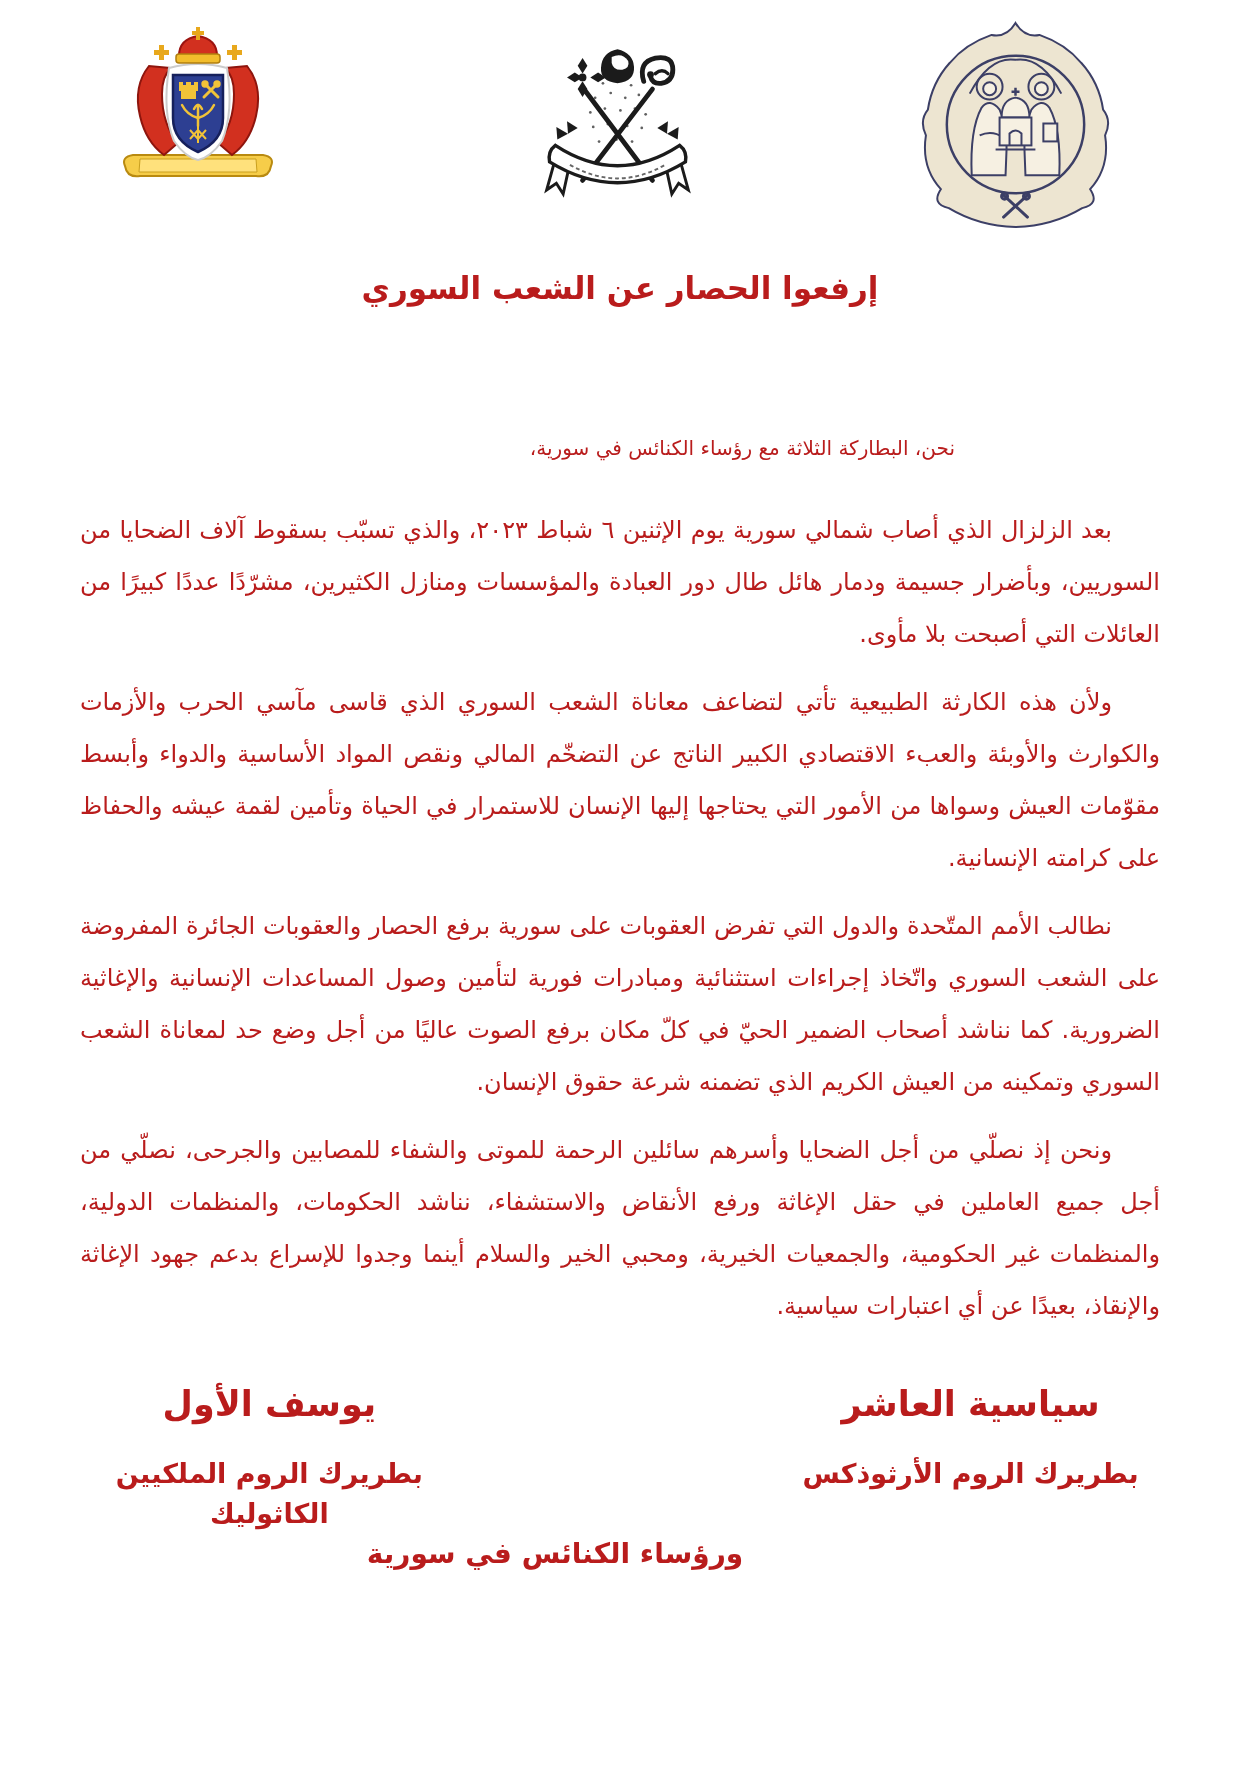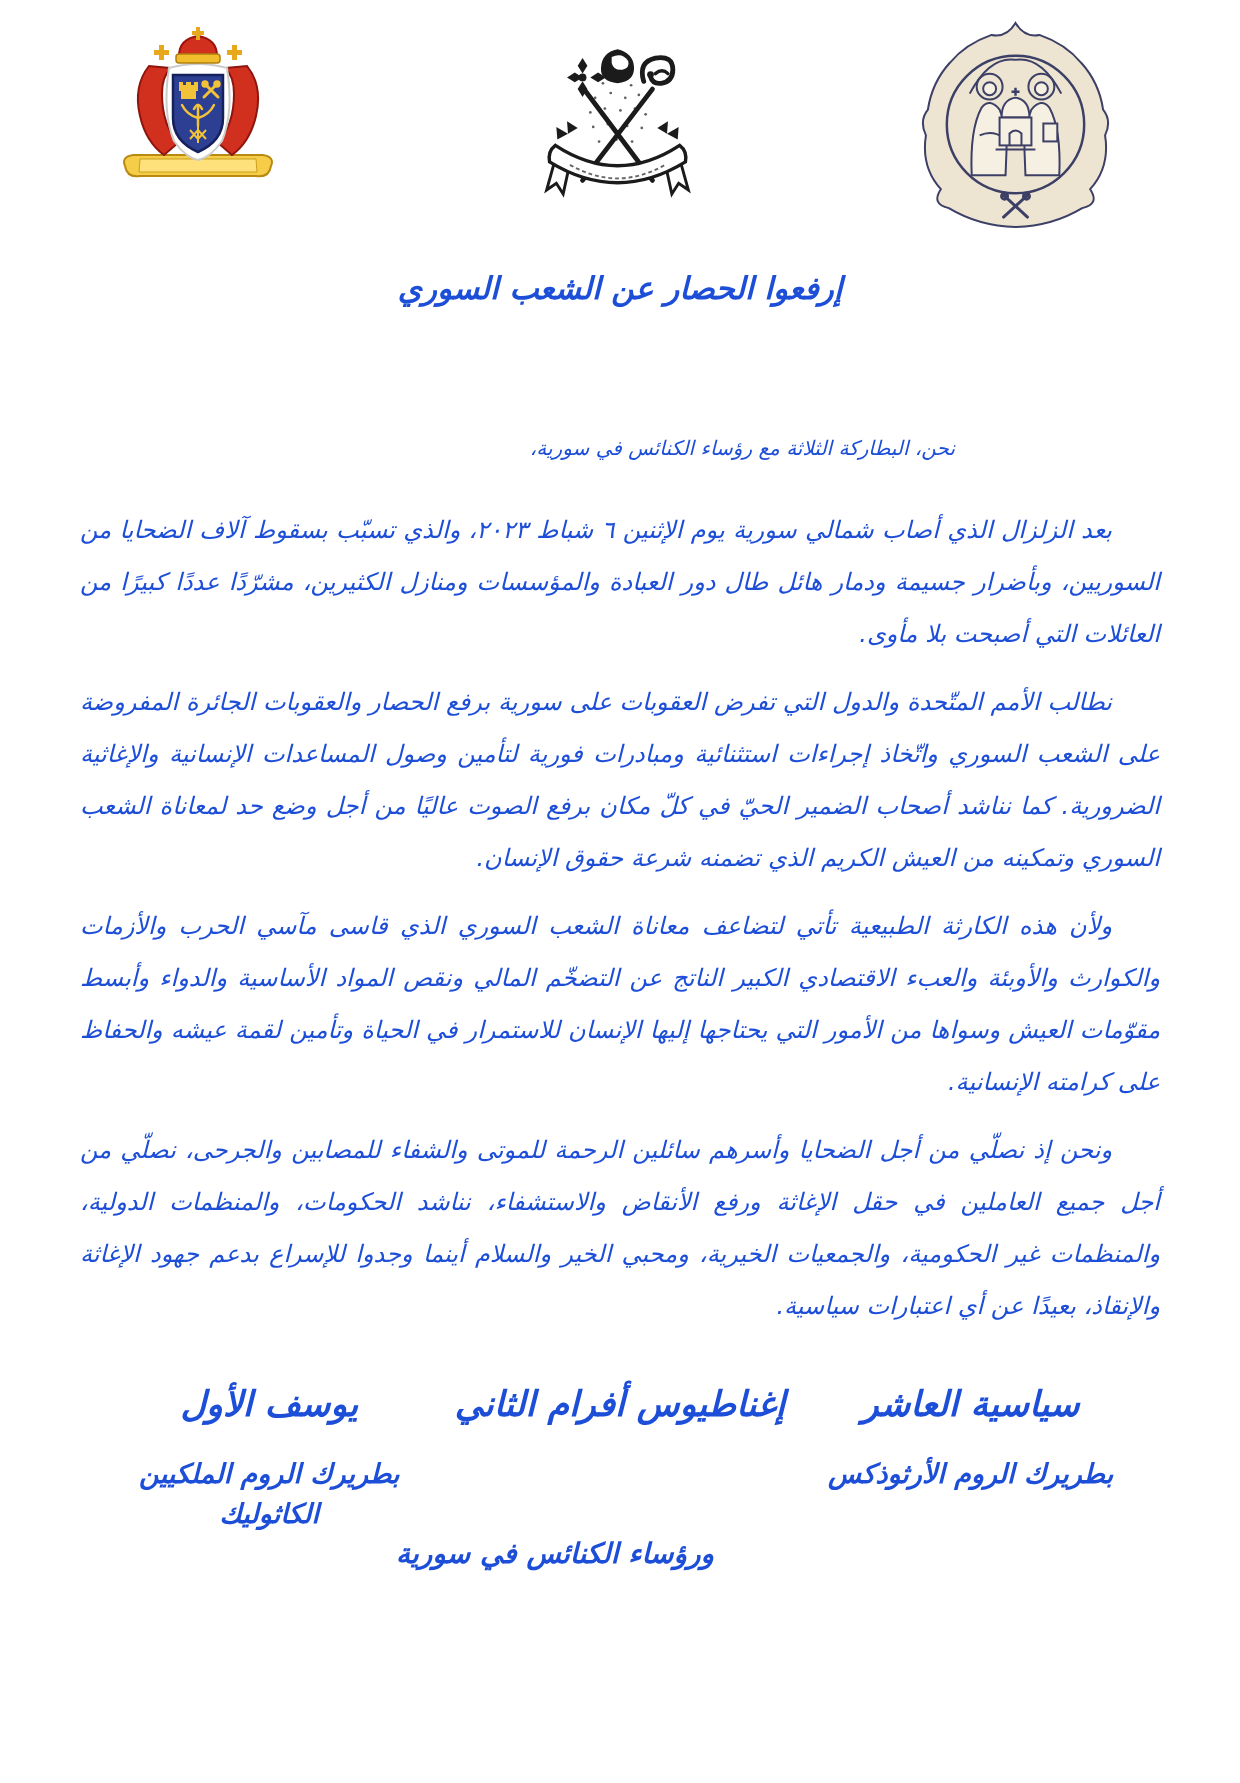--- a/index.html
+++ b/index.html
@@ -2,23 +2,22 @@
 <html lang="ar"><head>
 <meta charset="utf-8">
 <style>
   html,body{margin:0;padding:0;background:#ffffff;}
   .page{
     position:relative;
     width:1240px;height:1783px;
     background:#ffffff;
     direction:rtl;
     font-family:"DejaVu Sans",sans-serif;
-    color:#1d4ed8;
+    color:#b91c1c;
     overflow:hidden;
-    font-style:italic;
   }
   .logo{position:absolute;}
   .logo svg{width:100%;height:100%;display:block;}
   .logo-left{left:118px;top:26px;width:160px;height:172px;}
   .logo-center{left:535px;top:44px;width:165px;height:164px;}
   .logo-right{left:912px;top:18px;width:208px;height:214px;}
 
   .content{padding:0 64px;}
   .title{
     margin:0;padding-top:266px;
@@ -182,32 +181,31 @@
       </g>
     </svg>
   </div>
 
   <div class="content">
     <h1 class="title">إرفعوا الحصار عن الشعب السوري</h1>
 
     <p class="opening">نحن، البطاركة الثلاثة مع رؤساء الكنائس في سورية،</p>
 
     <p class="para para-first">بعد الزلزال الذي أصاب شمالي سورية يوم الإثنين ٦ شباط ٢٠٢٣، والذي تسبّب بسقوط آلاف الضحايا من السوريين، وبأضرار جسيمة ودمار هائل طال دور العبادة والمؤسسات ومنازل الكثيرين، مشرّدًا عددًا كبيرًا من العائلات التي أصبحت بلا مأوى.</p>
+    <p class="para">ولأن هذه الكارثة الطبيعية تأتي لتضاعف معاناة الشعب السوري الذي قاسى مآسي الحرب والأزمات والكوارث والأوبئة والعبء الاقتصادي الكبير الناتج عن التضخّم المالي ونقص المواد الأساسية والدواء وأبسط مقوّمات العيش وسواها من الأمور التي يحتاجها إليها الإنسان للاستمرار في الحياة وتأمين لقمة عيشه والحفاظ على كرامته الإنسانية.</p>
     <p class="para">نطالب الأمم المتّحدة والدول التي تفرض العقوبات على سورية برفع الحصار والعقوبات الجائرة المفروضة على الشعب السوري واتّخاذ إجراءات استثنائية ومبادرات فورية لتأمين وصول المساعدات الإنسانية والإغاثية الضرورية. كما نناشد أصحاب الضمير الحيّ في كلّ مكان برفع الصوت عاليًا من أجل وضع حد لمعاناة الشعب السوري وتمكينه من العيش الكريم الذي تضمنه شرعة حقوق الإنسان.</p>
-    <p class="para">ولأن هذه الكارثة الطبيعية تأتي لتضاعف معاناة الشعب السوري الذي قاسى مآسي الحرب والأزمات والكوارث والأوبئة والعبء الاقتصادي الكبير الناتج عن التضخّم المالي ونقص المواد الأساسية والدواء وأبسط مقوّمات العيش وسواها من الأمور التي يحتاجها إليها الإنسان للاستمرار في الحياة وتأمين لقمة عيشه والحفاظ على كرامته الإنسانية.</p>
     <p class="para">ونحن إذ نصلّي من أجل الضحايا وأسرهم سائلين الرحمة للموتى والشفاء للمصابين والجرحى، نصلّي من أجل جميع العاملين في حقل الإغاثة ورفع الأنقاض والاستشفاء، نناشد الحكومات، والمنظمات الدولية، والمنظمات غير الحكومية، والجمعيات الخيرية، ومحبي الخير والسلام أينما وجدوا للإسراع بدعم جهود الإغاثة والإنقاذ، بعيدًا عن أي اعتبارات سياسية.</p>
 
 
     <div class="signatures">
       <div class="sig">
         <div class="sig-name">سياسية العاشر</div>
         <div class="sig-title">بطريرك الروم الأرثوذكس</div>
       </div>
       <div class="sig">
-        <div class="sig-name">إغناطيوس أفرام الثاني</div>
       </div>
       <div class="sig">
         <div class="sig-name">يوسف الأول</div>
         <div class="sig-title">بطريرك الروم الملكيين الكاثوليك</div>
       </div>
     </div>
 
     <div class="closing">ورؤساء الكنائس في سورية</div>
   </div>
 

